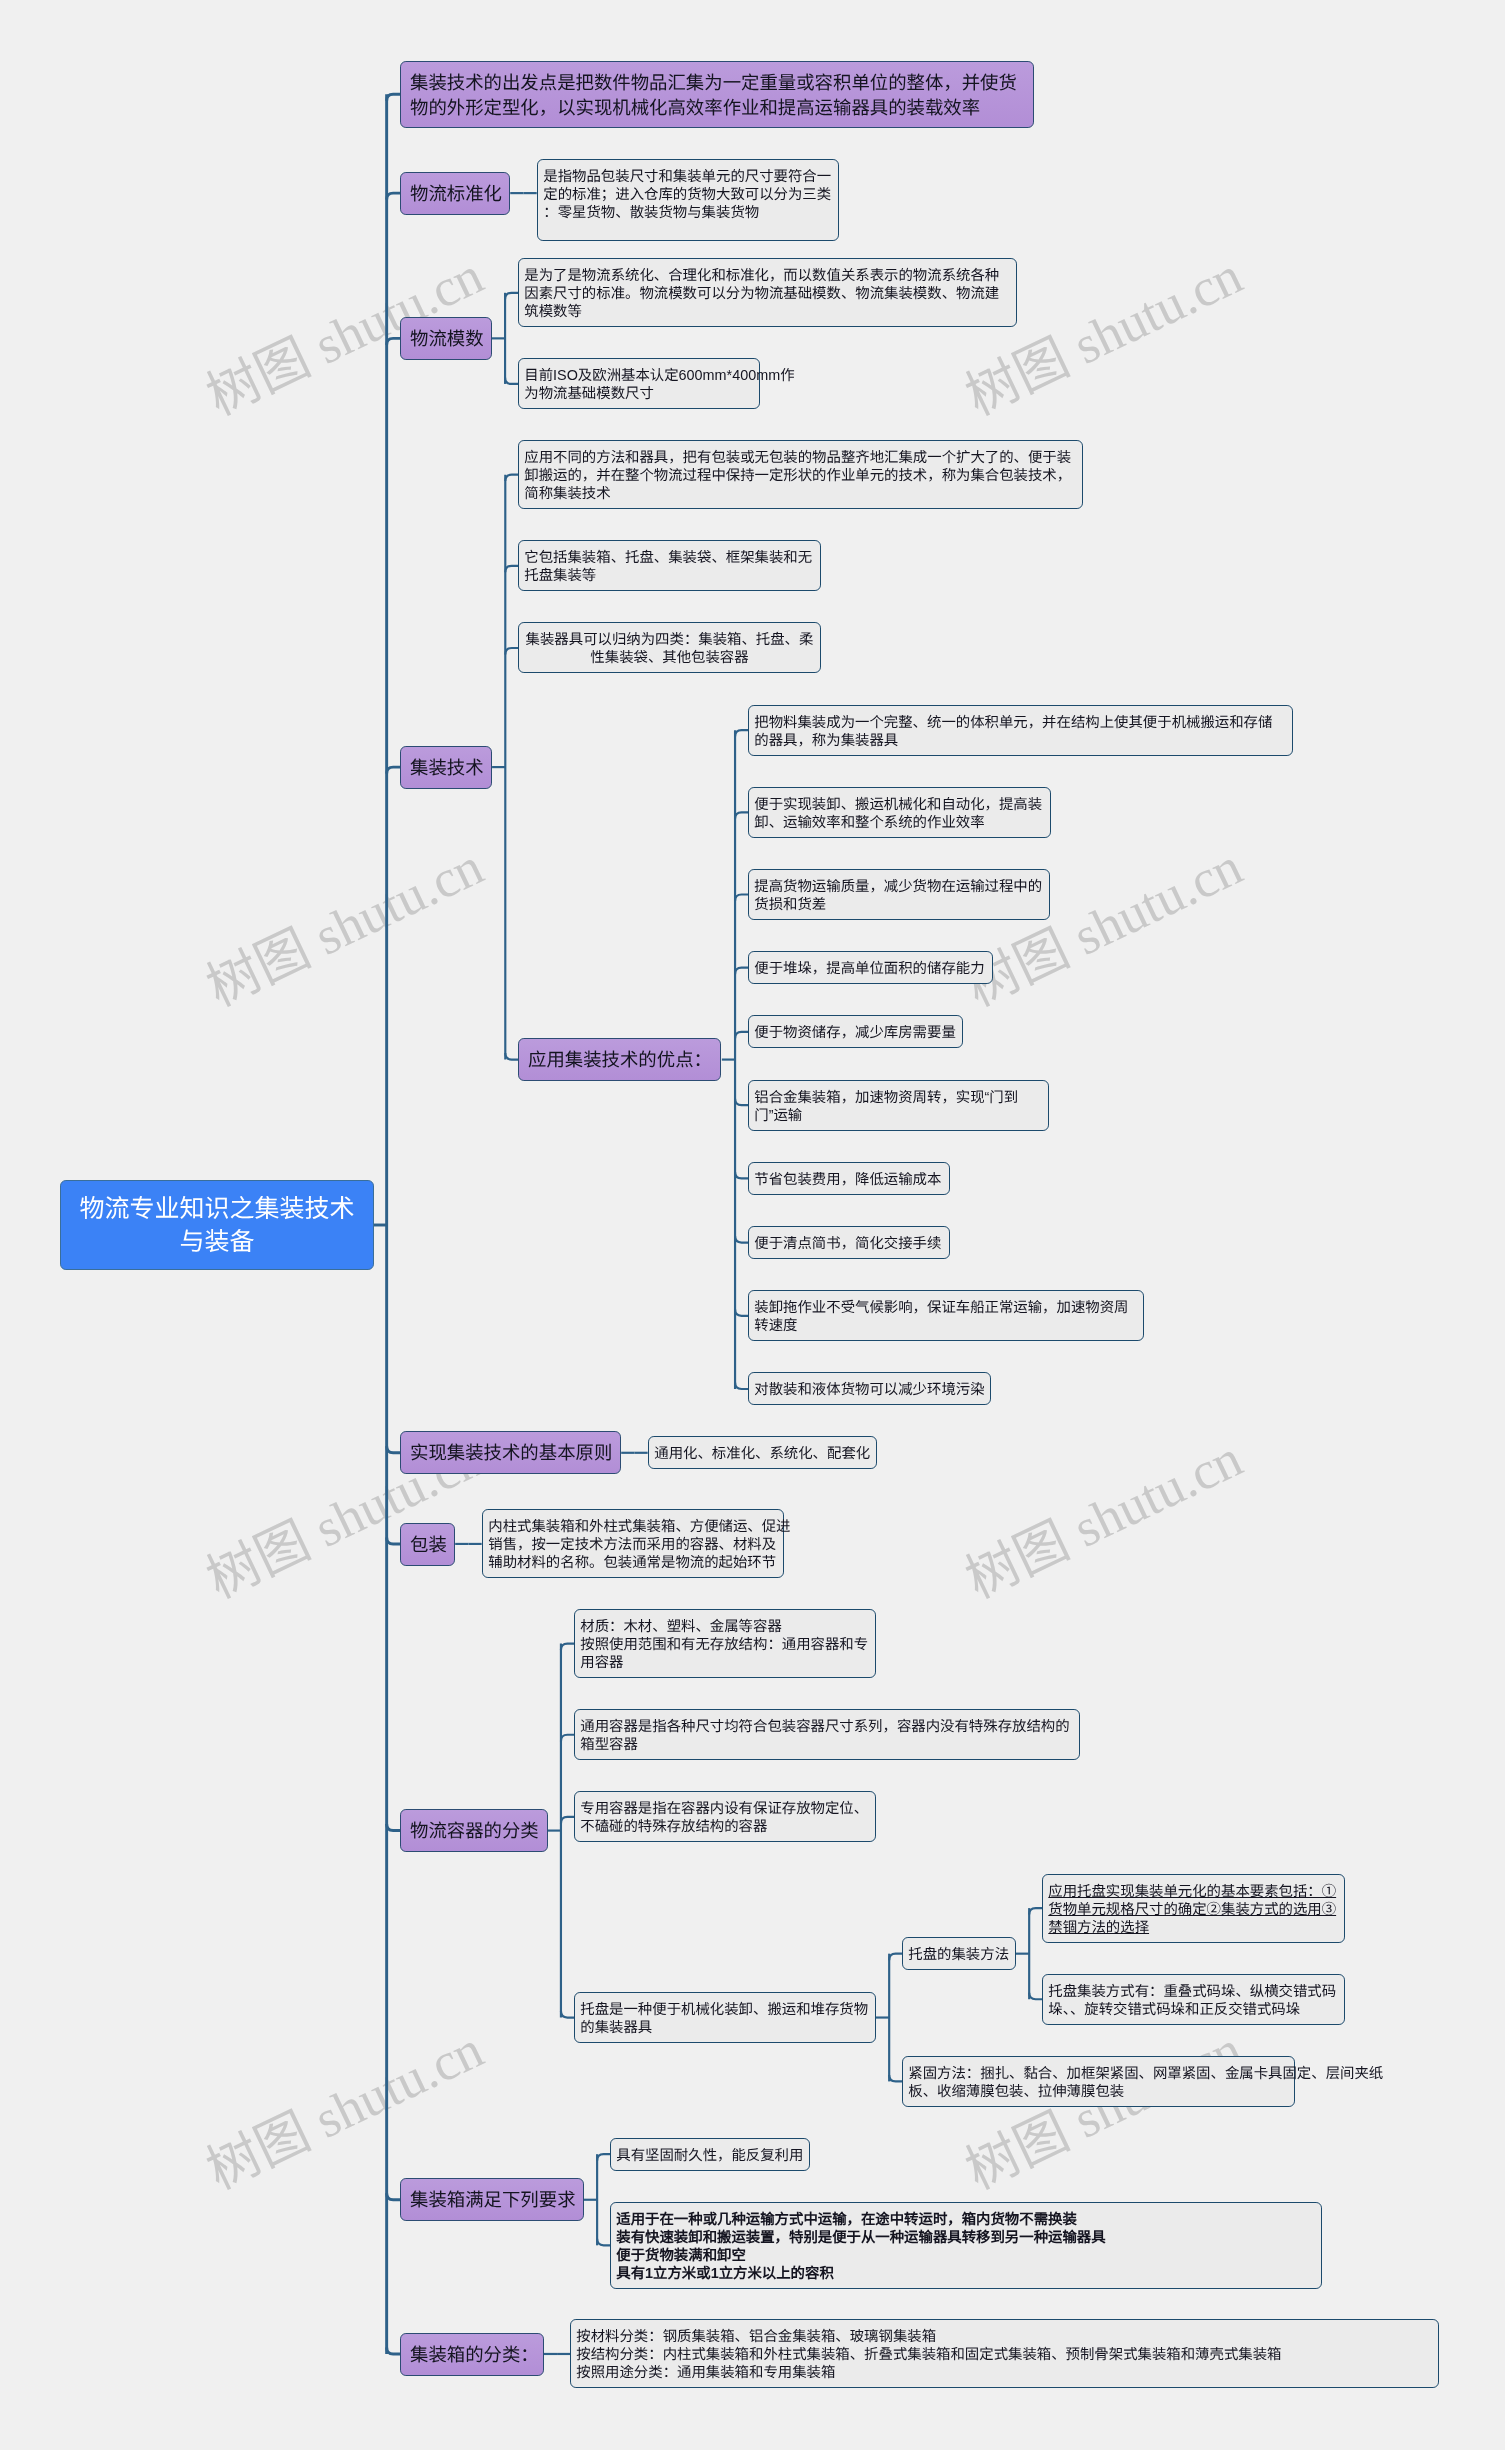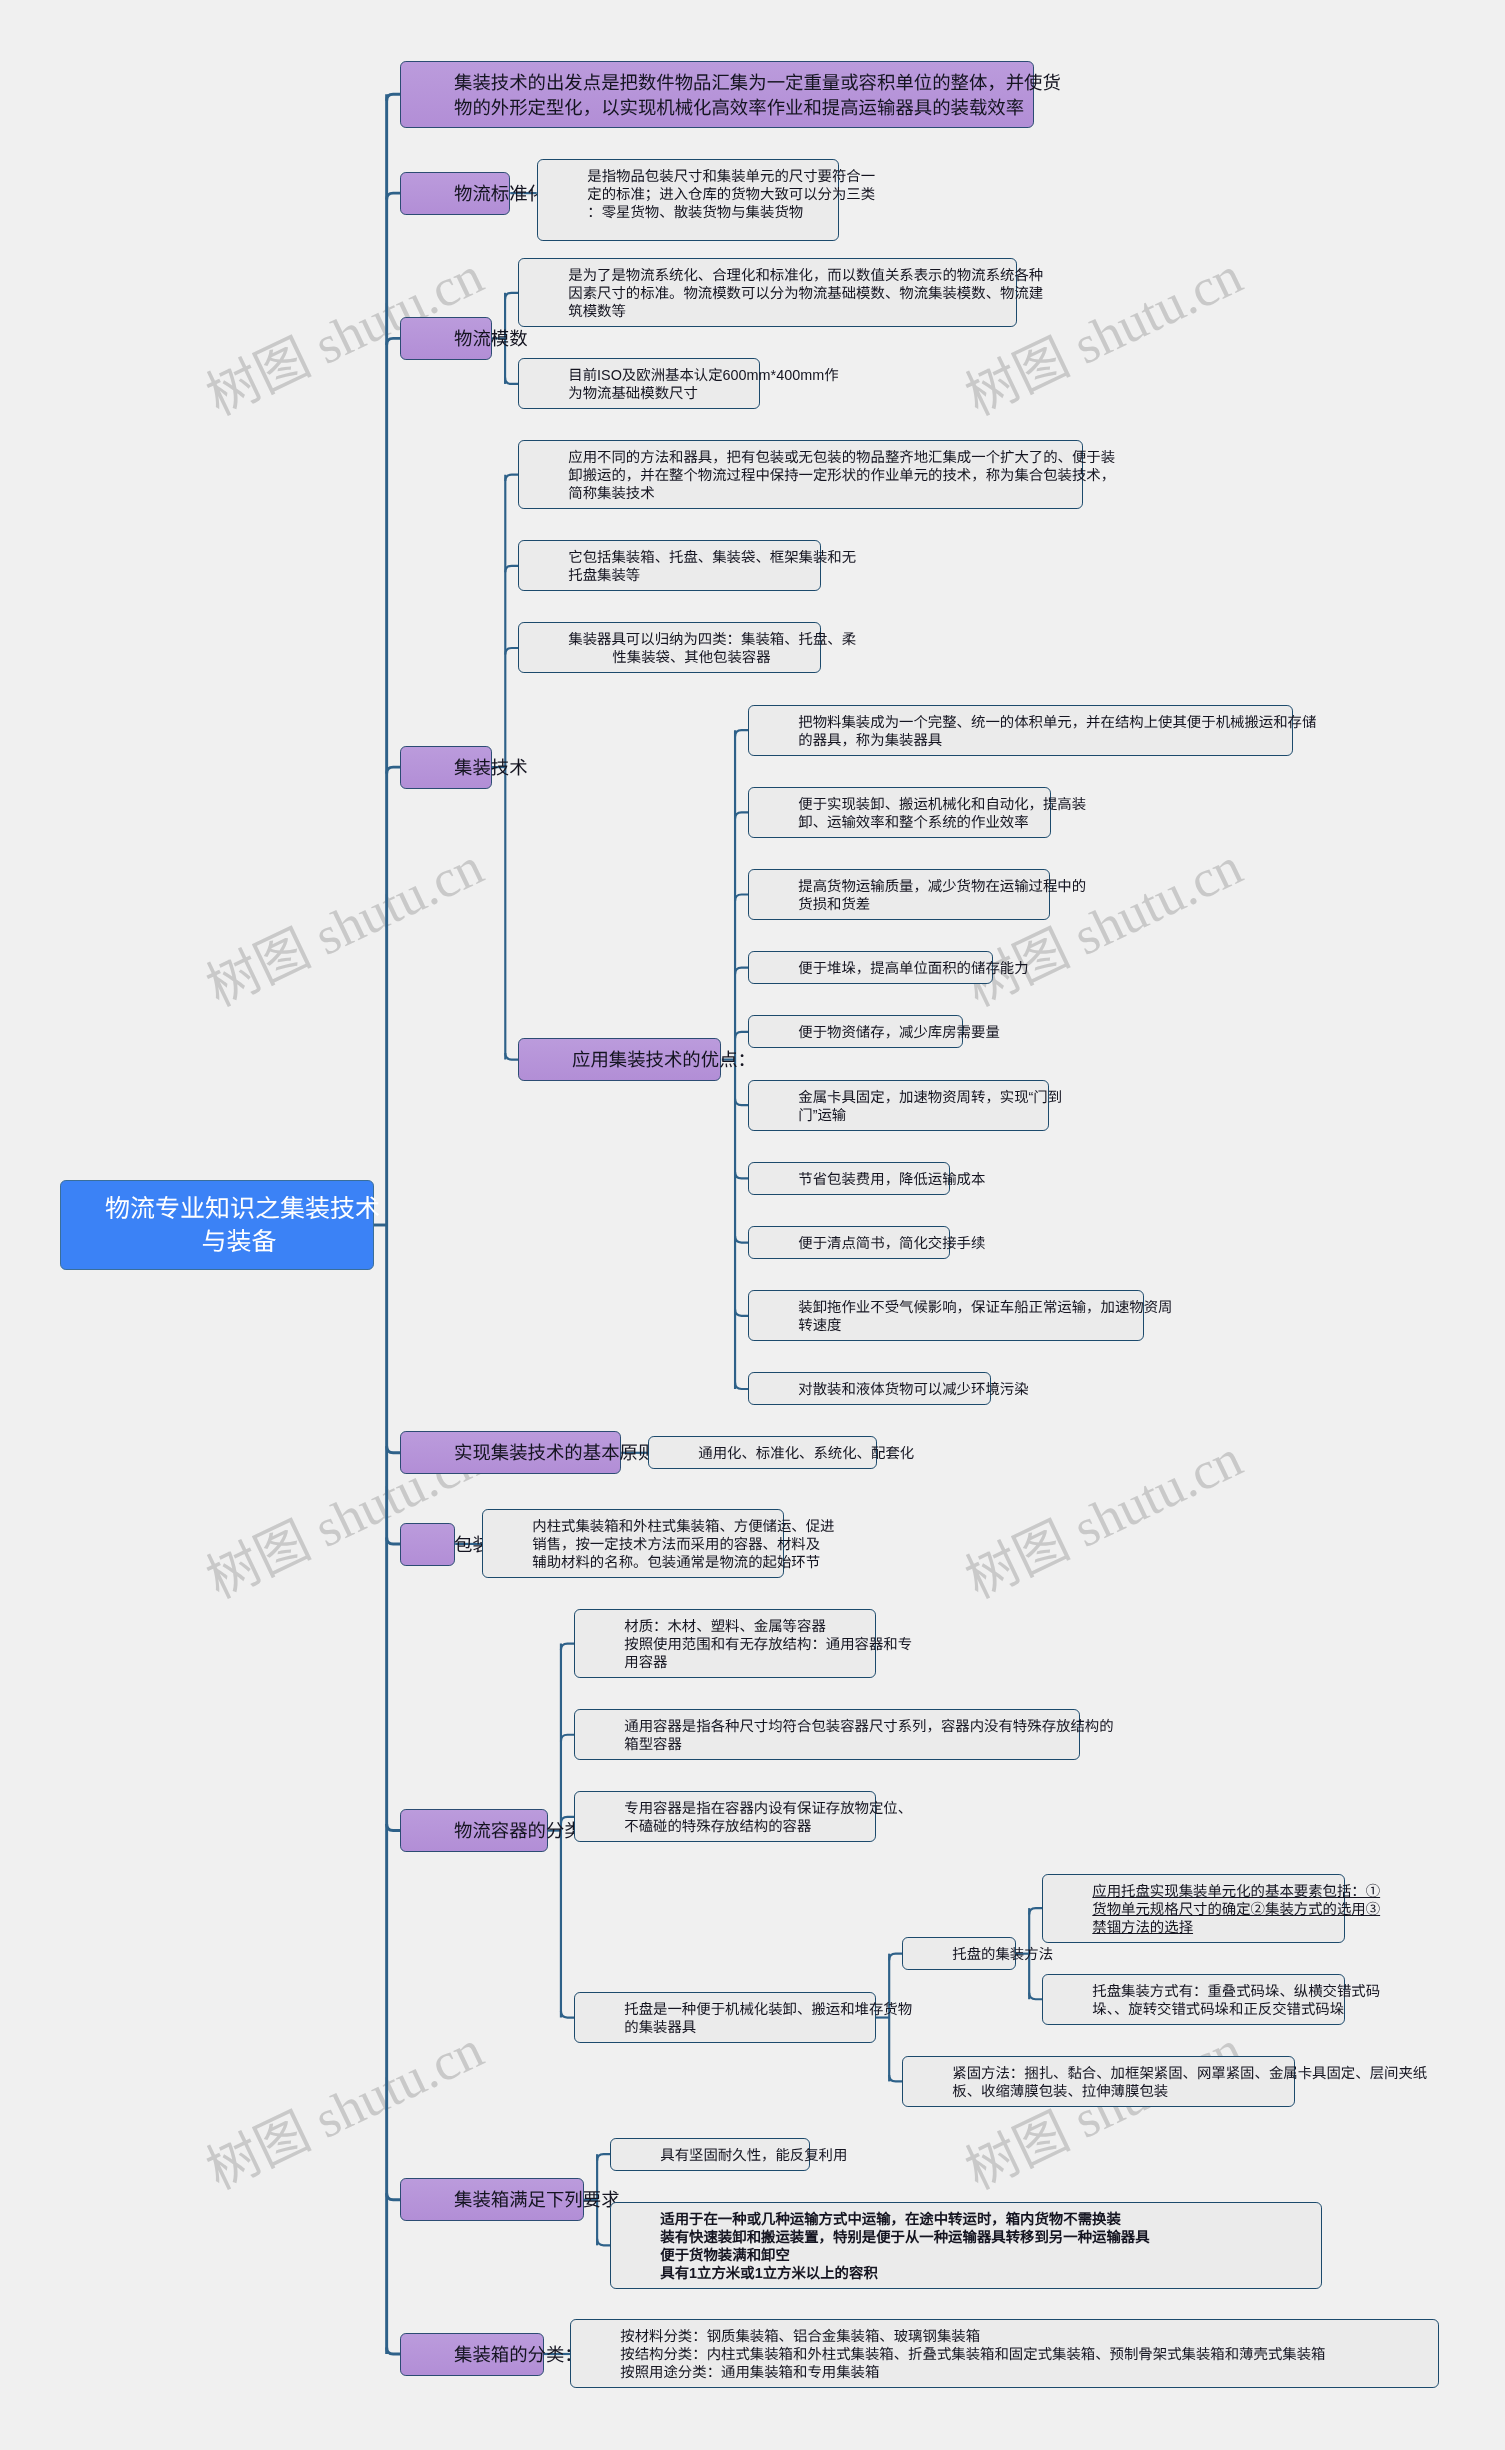--- a/index.html
+++ b/index.html
@@ -7,21 +7,21 @@
   body{width:1506px;height:2450px;background:#f0f0f0;overflow:hidden;
        font-family:"Liberation Sans",sans-serif;position:relative;}
   #stage{position:absolute;left:0;top:0;width:1506px;height:2450px;}
   #wm{position:absolute;left:0;top:0;width:1506px;height:2450px;pointer-events:none;z-index:1;}
   .wm{position:absolute;white-space:nowrap;color:#c9c9c9;
       font-family:"Liberation Serif",serif;font-size:53px;
       transform-origin:0 0;user-select:none;}
   #links{position:absolute;left:0;top:0;width:1506px;height:2450px;overflow:visible;z-index:2;}
   #nodes{position:absolute;left:0;top:0;z-index:3;}
   .node{position:absolute;box-sizing:border-box;border-radius:5.9px;}
-  .node .t{display:block;white-space:pre;margin-left:44px;}
+  .node .t{display:block;white-space:pre;}
   .root{background:#3b82f6;border:0.9px solid #3a6e99;color:#fff;text-align:center;}
   .branch{background:linear-gradient(180deg,#bb9bdc 0%,#b28ed6 100%);
           border:1.2px solid #2c4c73;color:#141420;text-align:center;}
   .leaf{background:#ebebeb;border:1.2px solid #1c4a6c;color:#141420;text-align:left;}
 </style>
 </head>
 <body>
 
 <div id="stage">
   <div id="wm">
@@ -155,21 +155,21 @@
         <div class="t" style="font-size: 14.4px; line-height: 18px; padding-top: 6.5px; padding-left: 5.3px; padding-right: 5.3px;">提高货物运输质量，减少货物在运输过程中的
 货损和货差</div>
       </div>
       <div class="node leaf" style="left: 748px; top: 951px; width: 245px; height: 33px;">
         <div class="t" style="font-size: 14.4px; line-height: 18px; padding-top: 6.5px; padding-left: 5.3px; padding-right: 5.3px;">便于堆垛，提高单位面积的储存能力</div>
       </div>
       <div class="node leaf" style="left: 748px; top: 1015px; width: 215px; height: 33px;">
         <div class="t" style="font-size: 14.4px; line-height: 18px; padding-top: 6.5px; padding-left: 5.3px; padding-right: 5.3px;">便于物资储存，减少库房需要量</div>
       </div>
       <div class="node leaf" style="left: 748px; top: 1080px; width: 301px; height: 51px;">
-        <div class="t" style="font-size: 14.4px; line-height: 18px; padding-top: 6.5px; padding-left: 5.3px; padding-right: 5.3px;">金属卡具固定，加速物资周转，实现“门到
+        <div class="t" style="font-size: 14.4px; line-height: 18px; padding-top: 6.5px; padding-left: 5.3px; padding-right: 5.3px;">铝合金集装箱，加速物资周转，实现“门到
 门”运输</div>
       </div>
       <div class="node leaf" style="left: 748px; top: 1162px; width: 202px; height: 33px;">
         <div class="t" style="font-size: 14.4px; line-height: 18px; padding-top: 6.5px; padding-left: 5.3px; padding-right: 5.3px;">节省包装费用，降低运输成本</div>
       </div>
       <div class="node leaf" style="left: 748px; top: 1226px; width: 202px; height: 33px;">
         <div class="t" style="font-size: 14.4px; line-height: 18px; padding-top: 6.5px; padding-left: 5.3px; padding-right: 5.3px;">便于清点简书，简化交接手续</div>
       </div>
       <div class="node leaf" style="left: 748px; top: 1290px; width: 396px; height: 51px;">
         <div class="t" style="font-size: 14.4px; line-height: 18px; padding-top: 6.5px; padding-left: 5.3px; padding-right: 5.3px;">装卸拖作业不受气候影响，保证车船正常运输，加速物资周

